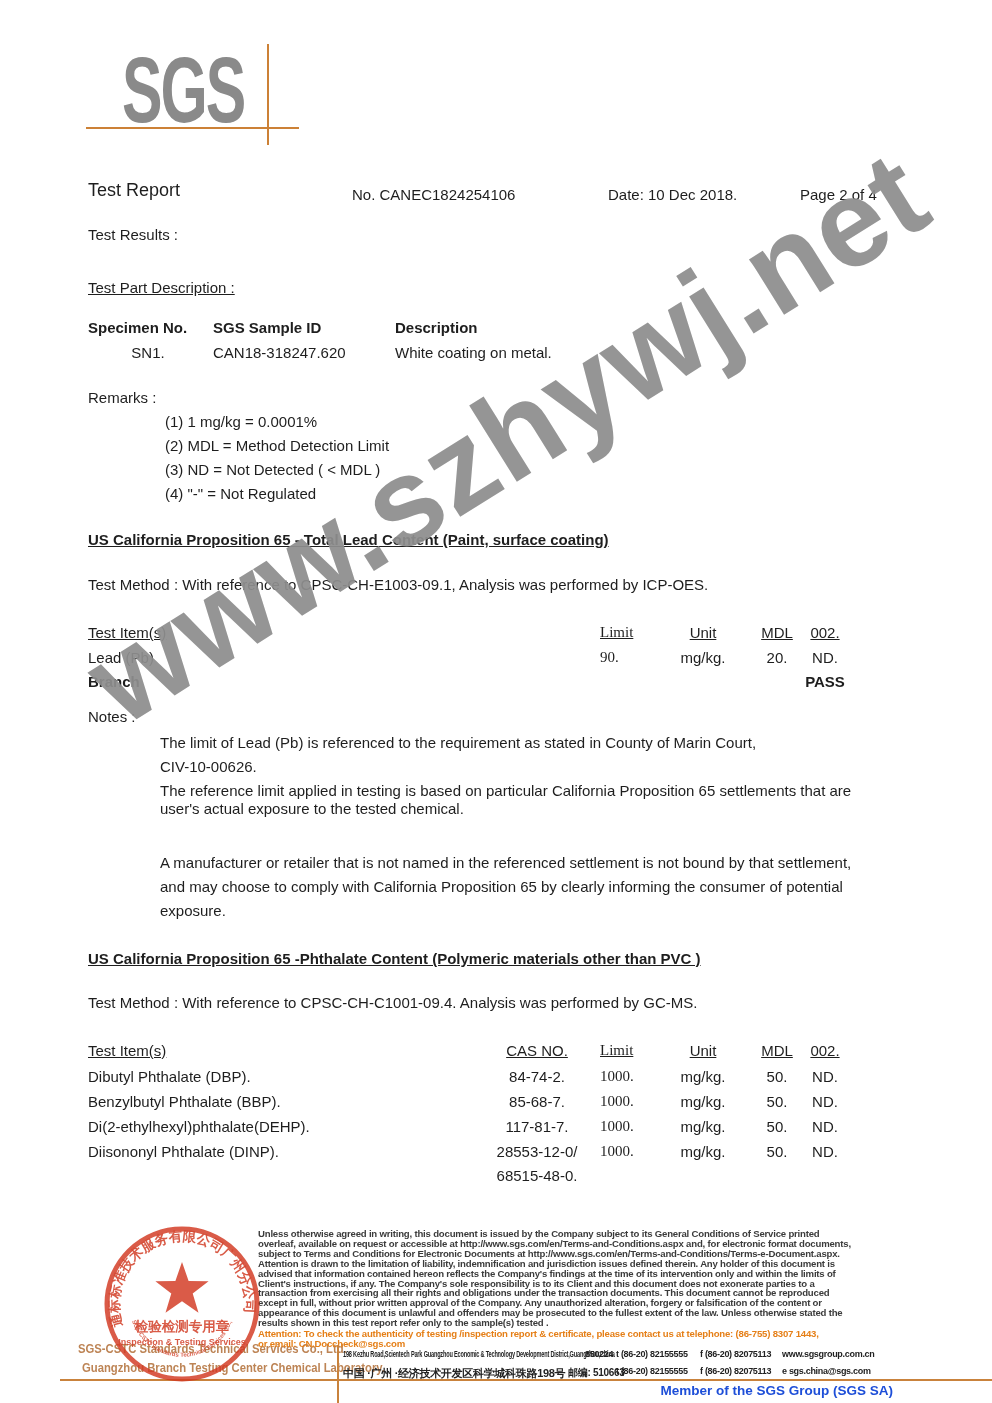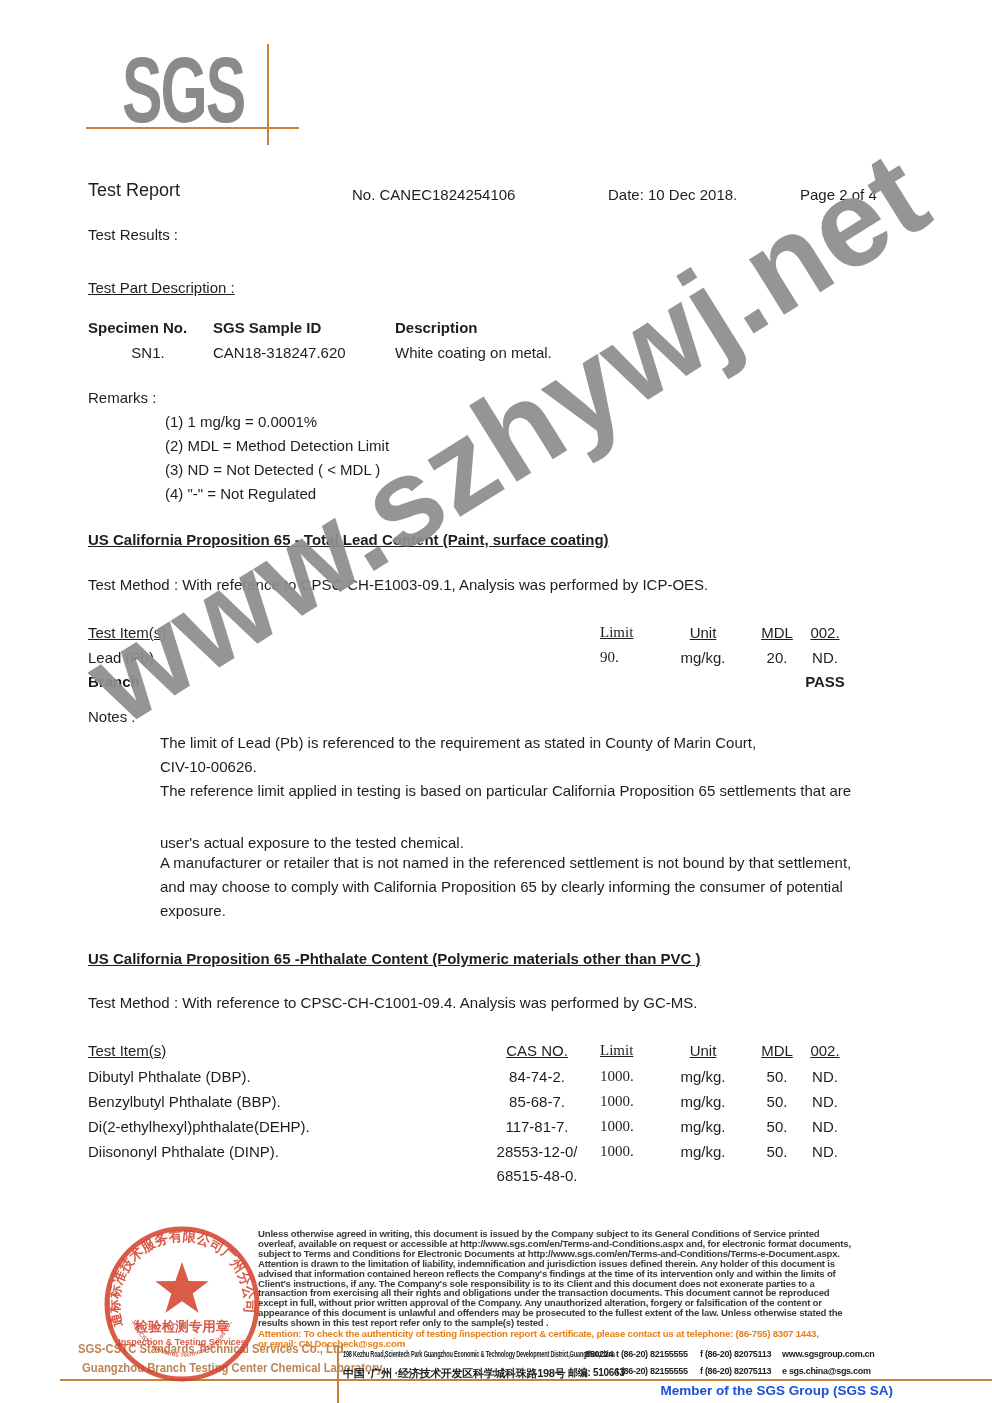--- a/index.html
+++ b/index.html
@@ -144,21 +144,21 @@
   </div>
   <div class="row" style="top:673px;">
     <span class="col-item bold">Branch</span>
     <span class="col-002 bold">PASS</span>
   </div>
 
   <div class="abs t15" style="left:88px;top:708px;">Notes :</div>
   <div class="notes-line" style="top:734px;">The limit of Lead (Pb) is referenced to the requirement as stated in County of Marin Court,</div>
   <div class="notes-line" style="top:758px;">CIV-10-00626.</div>
   <div class="notes-line" style="top:782px;">The reference limit applied in testing is based on particular California Proposition 65 settlements that are</div>
-  <div class="notes-line" style="top:834px;">user's actual exposure to the tested chemical.</div>
+  <div class="notes-line" style="top:800px;">user's actual exposure to the tested chemical.</div>
   <div class="notes-line" style="top:854px;">A manufacturer or retailer that is not named in the referenced settlement is not bound by that settlement,</div>
   <div class="notes-line" style="top:878px;">and may choose to comply with California Proposition 65 by clearly informing the consumer of potential</div>
   <div class="notes-line" style="top:902px;">exposure.</div>
 
   <div class="abs t15 bold uline" style="left:88px;top:950px;">US California Proposition 65 -Phthalate Content (Polymeric materials other than PVC )</div>
   <div class="abs t15" style="left:88px;top:994px;">Test Method :   With reference to CPSC-CH-C1001-09.4. Analysis was performed by GC-MS.</div>
 
   <div class="row" style="top:1042px;">
     <span class="col-item uline">Test Item(s)</span>
     <span class="col-cas uline">CAS NO.</span>

